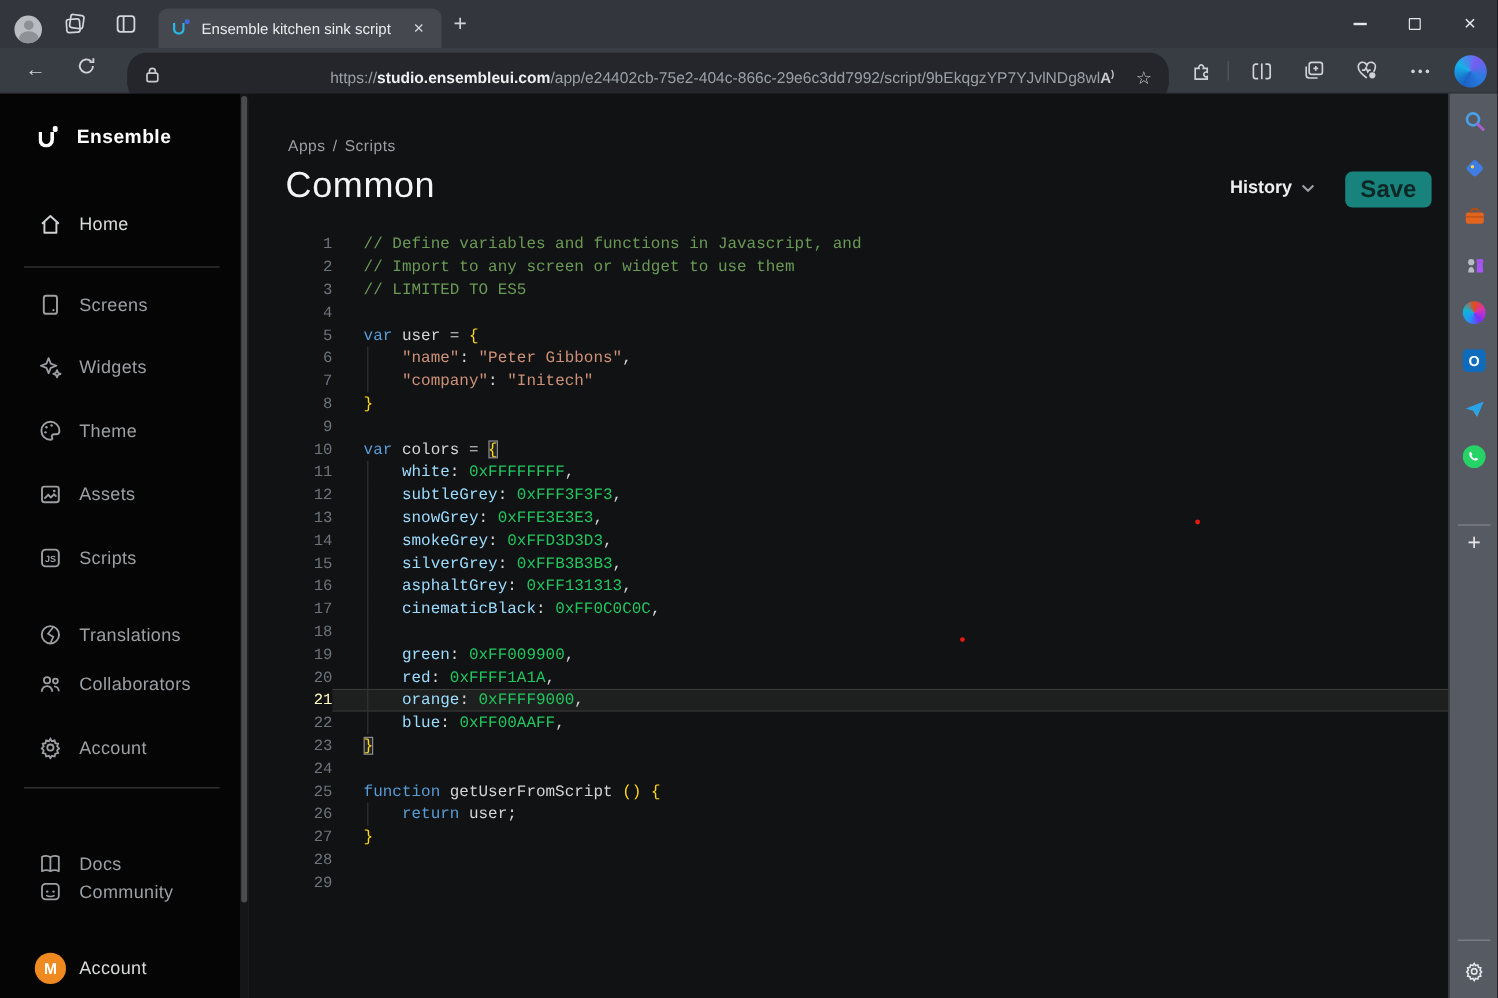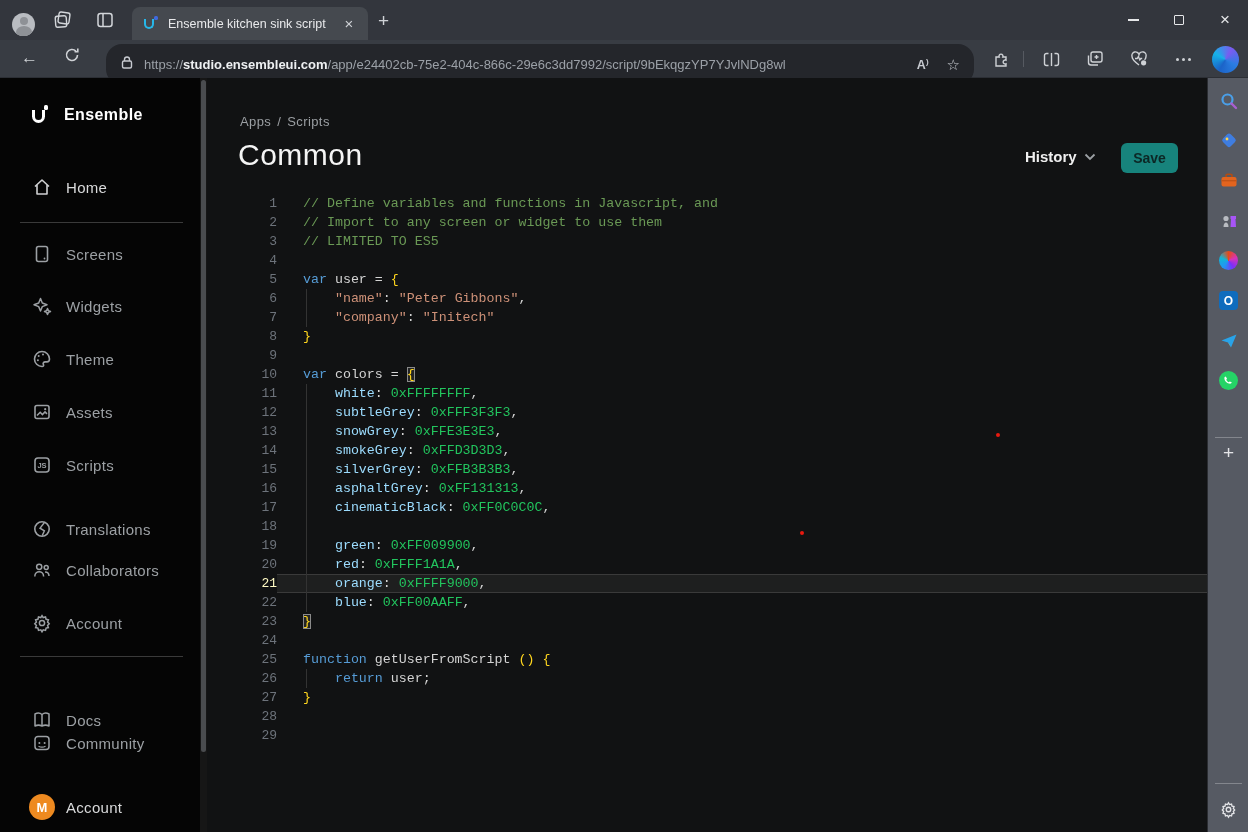--- a/index.html
+++ b/index.html
@@ -18,21 +18,21 @@
   .tab-close { color:#cfd2d6; font-size:15px; width:18px; text-align:center; cursor:default; }
   .newtab { position:absolute; left:378px; top:10px; color:#cfd2d6; font-size:19px; font-weight:400; }
   .wctl { position:absolute; top:0; width:46px; height:40px; display:flex; align-items:center; justify-content:center; color:#e6e7e9; }
   .wctl .dash { width:11px; height:1.5px; background:#e6e7e9; }
   .wctl .boxy { width:10px; height:10px; border:1.3px solid #e6e7e9; border-radius:1px; }
   .wctl.close-x { font-size:17px; font-weight:300; }
 
   
   .toolbar { position:absolute; left:0; top:40px; width:1248px; height:38px; background:#383c43; border-bottom:1px solid #2c2f35; }
   .navbtn { position:absolute; top:48px; color:#cfd2d6; font-size:17px; }
-  .urlpill { position:absolute; left:106px; top:44px; width:868px; height:41px; background:#24262b; border-radius:16px; display:flex; align-items:center; padding:12px 14px; }
+  .urlpill { position:absolute; left:106px; top:44px; width:868px; height:41px; background:#24262b; border-radius:16px; display:flex; align-items:center; padding:12px 14px;text-align:right; }
   .lock-i { flex:0 0 auto; margin-right:10px; }
   .url { font-size:13px; color:#9ba0a7; white-space:nowrap; overflow:hidden; flex:1; }
   .url .host { color:#eef0f2; font-weight:700; }
   .pill-right { display:flex; align-items:center; gap:18px; color:#c7cad0; }
   .readaloud { font-size:12.5px; color:#c7cad0; font-weight:700; }
   .readaloud sup { font-size:8px; }
   .star { font-size:15px; color:#c7cad0; }
   .tb-ic { position:absolute; top:47px; width:24px; height:24px; display:flex; align-items:center; justify-content:center; }
   .tbdivider { position:absolute; left:1023px; top:51px; width:1px; height:16px; background:#565a61; }
   .dots3 { display:flex; gap:3px; }
@@ -63,22 +63,22 @@
   .umark.fav .d { width:4px; height:4px; background:#3f6ae0; }
   .acct-av { position:absolute; left:29px; width:26px; height:26px; border-radius:50%; background:#ee8a20; color:#fff;
              font-size:13px; font-weight:700; display:flex; align-items:center; justify-content:center; }
   .acct-lbl { position:absolute; left:66px; font-size:15px; color:#d9dadb; letter-spacing:.3px; }
 
   
   .breadcrumb { position:absolute; left:33px; top:36px; font-size:13px; color:#9b9fa3; letter-spacing:.4px; }
   .breadcrumb span { margin-right:6px; }
   .pagetitle { position:absolute; left:31px; top:60px; font-size:30px; font-weight:400; color:#f4f4f4; letter-spacing:.5px; }
   .history { position:absolute; left:818px; top:70px; display:flex; align-items:center; gap:7px; color:#efefef; font-size:15px; font-weight:700; }
-  .savebtn { position:absolute; left:914px; top:65px; width:57px; height:30px; background:#17837c; border:none; border-radius:6px;
-             color:#0c2725; font-size:14px; font-weight:700; display:flex; align-items:center; justify-content:center; }
+  .savebtn { position:absolute; left:914px; top:65px; width:72px; height:30px; background:#17837c; border:none; border-radius:6px;
+             color:#0c2725; font-size:20px; font-weight:700; display:flex; align-items:center; justify-content:center; }
 
   
   .editor { position:absolute; left:0; top:116px; right:0; font-family:"Liberation Mono","DejaVu Sans Mono",monospace; font-size:13.3px; }
   .cl { display:flex; height:19px; line-height:19px; }
   .ln { width:70px; text-align:right; color:#6d737b; font-size:13px; flex:0 0 auto; }
   .lb { flex:1; white-space:pre; padding-left:26px; position:relative; color:#d4d4d4; }
   .lb.guide::before { content:""; position:absolute; left:29px; top:0; bottom:0; width:1px; background:#333333; }
   .cl.active .lb { background:#1e1f1f; box-shadow: inset 0 1px 0 #3a3a3a, inset 0 -1px 0 #3a3a3a; }
   .cl.active .ln { color:#fef9c3; }
   .tk-cm { color:#6a9955; } .tk-kw { color:#569cd6; } .tk-str { color:#ce9178; }

